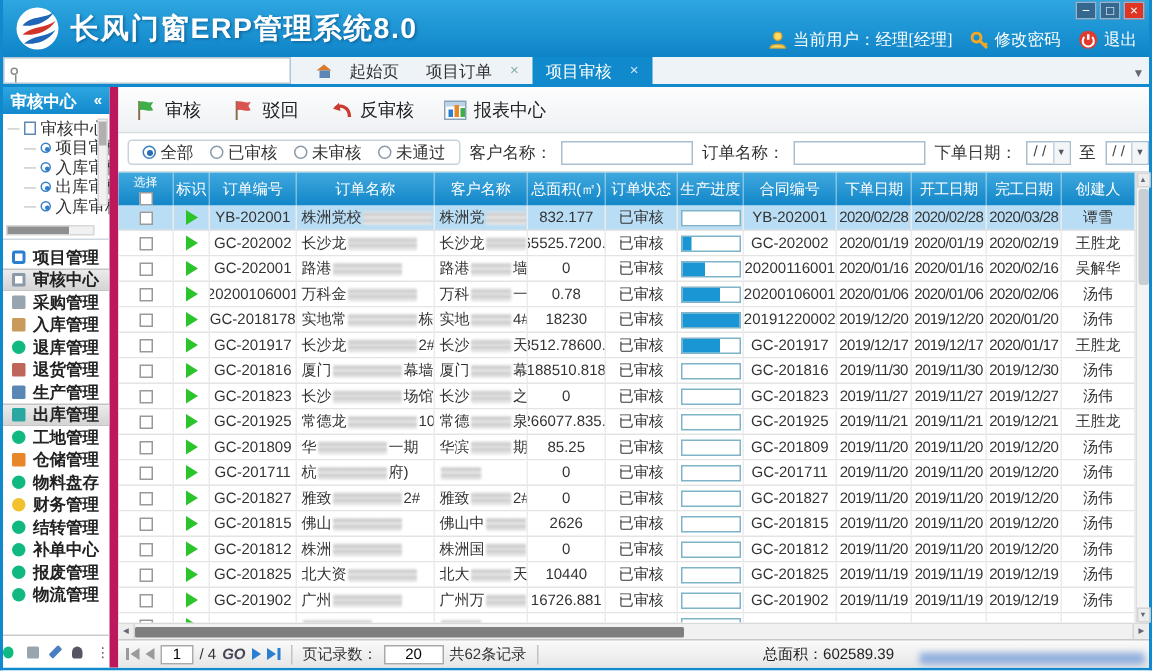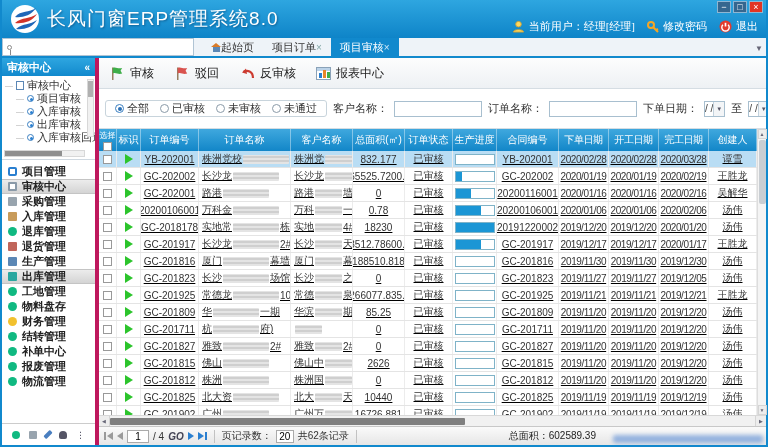--- a/index.html
+++ b/index.html
@@ -5,56 +5,56 @@
   * { margin:0; padding:0; box-sizing:border-box; }
   html,body { width:768px; height:447px; overflow:hidden; }
   body { font-family:"Liberation Sans","DejaVu Sans",sans-serif; font-size:11px; background:#fff; }
   .app { width:768px; height:447px; display:flex; flex-direction:column;
          border-left:2px solid #1189cd; border-right:2px solid #1189cd; border-bottom:2px solid #1189cd; }
 
   
   .titlebar { height:38px; background:linear-gradient(#2ea6e0,#0e84c8); position:relative;
               display:flex; align-items:center; padding-left:8px; gap:7px; flex:none; }
   .logo { width:30px; height:30px; flex:none; }
-  .app-title { color:#fff; font-size:19px; font-weight:normal; letter-spacing:1px;
+  .app-title { color:#fff; font-size:19px; font-weight:bold; letter-spacing:1px;
                text-shadow:1px 1px 2px rgba(0,40,80,.45); }
   .win-controls { position:absolute; top:1px; right:3px; display:flex; gap:2px; }
   .win-btn { width:14px; height:12px; font-size:9px; line-height:11px; text-align:center;
              color:#fff; background:#35678f; border:1px solid #8fb6d2; cursor:default; }
   .win-btn.close { background:#e13524; }
   .user-strip { position:absolute; right:8px; bottom:4px; display:flex; align-items:center; gap:12px;
                 color:#fff; font-size:11px; }
   .user-strip .u-item { display:flex; align-items:center; gap:4px;font-family:Liberation Serif, serif; }
 
   
   .tabrow { height:20px; background:#eef3f8; border-bottom:2px solid #1189cd;
             display:flex; align-items:stretch; position:relative; flex:none; }
   .func-search { width:192px; background:#fff; border:1px solid #b0c4d4; display:flex;
                  align-items:center; padding:0 4px; gap:4px; }
   .func-search input { flex:1; border:none; outline:none; font-size:11px; color:#999; width:100%;
                        font-family:inherit; background:transparent; }
   .pin { width:5px; height:5px; border:1px solid #8a8a8a; border-radius:50%; position:relative; flex:none; }
   .pin:after { content:""; position:absolute; left:2px; top:4px; width:1px; height:5px; background:#8a8a8a; }
   .tabs { display:flex; margin-left:8px; }
-  .tab { display:flex; align-items:center; gap:0; padding:0 9px; font-size:11px; color:#333; cursor:default; }
+  .tab { display:flex; align-items:center; gap:12px; padding:0 9px; font-size:11px; color:#333; cursor:default; }
   .tab.active { background:#1189cd; color:#fff; }
   .tab .tab-close { font-size:10px; color:#8aa; }
   .tab.active .tab-close { color:#cfe8f8; }
   .home-ic { width:10px; height:9px; position:relative; display:inline-block; }
   .home-ic:before { content:""; position:absolute; left:0; top:0; border-left:5px solid transparent;
                     border-right:5px solid transparent; border-bottom:4px solid #d97b29; }
   .home-ic:after { content:""; position:absolute; left:1.5px; top:4px; width:7px; height:5px; background:#5b87b5; }
   .tab-overflow { position:absolute; right:3px; top:6px; font-size:8px; color:#667; }
 
   
   .content { flex:1; display:flex; min-height:0; }
 
   
-  .sidebar { width:97px; flex:none; display:flex; flex-direction:column; background:#fff;
-             border-right:4px solid #be185d; }
+  .sidebar { width:77px; flex:none; display:flex; flex-direction:column; background:#fff;
+             border-right:6px solid #be185d; }
   .panel-header { height:18px; flex:none; background:linear-gradient(#2ea6e0,#1189cd); color:#fff;
                   font-size:11px; font-weight:bold; display:flex; align-items:center;
                   justify-content:space-between; padding:0 5px; }
   .panel-header .collapse { font-size:10px; }
   .tree { height:84px; flex:none; border-bottom:1px solid #cfd8e0; position:relative;
           padding:3px 9px 0 3px; font-size:11px; overflow:hidden; }
   .tree-row { display:flex; align-items:center; gap:3px; height:13px; white-space:nowrap; color:#333; }
   .tree-row.child { padding-left:11px; }
   .t-dash { color:#aaa; font-size:8px; }
   .doc-ic { width:8px; height:9px; border:1px solid #5b87b5; background:#fff; flex:none; }
@@ -98,21 +98,21 @@
   .toolbar { height:31px; flex:none; background:linear-gradient(#fdfdfd,#eef1f4);
              border-bottom:1px solid #d5dde3; display:flex; align-items:center; padding-left:10px; gap:20px; }
   .tool-btn { display:flex; align-items:center; gap:5px; font-size:12px; color:#222; cursor:default; }
   .report-ic { width:15px; height:13px; border:1px solid #8aa2b8; background:#fff; position:relative; }
   .report-ic i { position:absolute; bottom:1px; width:3px; display:block; }
   .report-ic .b1 { left:2px; height:5px; background:#2a7fd0; }
   .report-ic .b2 { left:6px; height:8px; background:#e8872a; }
   .report-ic .b3 { left:10px; height:6px; background:#3fae49; }
   .report-ic:before { content:""; position:absolute; top:0; left:0; right:0; height:3px; background:#bcd3e8; }
 
-  .filterbar { height:40px; flex:none; display:flex; align-items:center; gap:6px; padding-left:6px;
+  .filterbar { height:26px; flex:none; display:flex; align-items:center; gap:6px; padding-left:6px;
                font-size:11px; color:#333; border-bottom:1px solid #d5dde3; background:#fff;
                white-space:nowrap; overflow:hidden; }
   .radio-group { display:flex; align-items:center; gap:11px; border:1px solid #c8d4dc; border-radius:3px;
                  padding:2px 9px; height:17px; }
   .radio-item { display:flex; align-items:center; gap:3px; cursor:default; }
   .radio-circle { width:9px; height:9px; border:1px solid #8a9aa8; border-radius:50%; background:#fff;
                   position:relative; flex:none; }
   .radio-item.checked .radio-circle { border-color:#3a7fc1; }
   .radio-item.checked .radio-circle:after { content:""; position:absolute; left:2px; top:2px; width:4px;
                   height:4px; border-radius:50%; background:#2a6fb5; }
@@ -124,27 +124,27 @@
                     font-size:6px; color:#556; display:flex; align-items:center; justify-content:center; }
 
   
   .tablebox { flex:1; min-height:0; position:relative; display:flex; flex-direction:column; }
   .thead, .trow { display:flex; padding-right:0; }
   .thead { height:22px; flex:none; margin-right:9px; background:linear-gradient(#3fa8de,#1286c8);
            color:#fff; font-size:10px; }
   .th { display:flex; align-items:center; justify-content:center; border-right:1px solid rgba(255,255,255,.4);
         overflow:hidden; white-space:nowrap; }
   .th.sel { flex-direction:column; justify-content:center; gap:1px; font-size:8px; }
-  .rows { flex:1; margin-right:9px; overflow:hidden;text-decoration:underline; }
+  .rows { flex:1; margin-right:9px; overflow:hidden; }
   .trow { height:17px; background:#fff; border-bottom:1px solid #e4e4e4; font-size:10px; color:#333; }
   .trow.selected { background:#b9ddf4; }
   .td { display:flex; align-items:center; justify-content:center; border-right:1px solid #ececec;
         overflow:hidden; white-space:nowrap; }
   .td.name { justify-content:flex-start; padding-left:3px; }
-  .c0{width:18px}.c1{width:24px}.c2{width:58px}.c3{width:92px}.c4{width:62px}.c5{width:52px}
+  .c0{width:37px}.c1{width:24px}.c2{width:58px}.c3{width:92px}.c4{width:62px}.c5{width:52px}
   .c6{width:48px}.c7{width:44px}.c8{width:62px}
   .c9,.c10,.c11{width:50px; letter-spacing:-0.4px;}
   .c12{flex:1}
   .cbx { width:9px; height:9px; border:1px solid #999; background:#fff; }
   .marker { width:0; height:0; border-left:8px solid #2cc42c; border-top:5px solid transparent;
             border-bottom:5px solid transparent; }
   .pbar { width:40px; height:11px; border:1px solid #7fb3c8; background:#fff; }
   .pbar-fill { height:100%; background:#1b96d5; }
   .blur { display:inline-block; height:9px; margin:0 1px; border-radius:1px; flex:none;
           background:repeating-linear-gradient(0deg,#e4e4e4 0 2px,#cfcfcf 2px 4px),
@@ -170,21 +170,21 @@
                font-size:10px; color:#333; position:relative; }
   .pg-btn { display:flex; align-items:center; gap:1px; cursor:default; }
   .tri-l { width:0; height:0; border-right:6px solid #9a9a9a; border-top:4px solid transparent;
            border-bottom:4px solid transparent; }
   .tri-r { width:0; height:0; border-left:6px solid #2a7fd0; border-top:4px solid transparent;
            border-bottom:4px solid transparent; }
   .pg-bar { width:2px; height:8px; background:#9a9a9a; }
   .pg-bar.b { background:#2a7fd0; }
   .pg-input { width:22px; height:13px; border:1px solid #aaa; text-align:center; font-size:10px;
               font-family:inherit; }
-  .ps-input { width:18px; height:13px; border:1px solid #aaa; text-align:center; font-size:10px;
+  .ps-input { width:40px; height:13px; border:1px solid #aaa; text-align:center; font-size:10px;
               font-family:inherit; }
   .go { font-weight:bold; font-style:italic; color:#445; }
   .sb-sep { width:1px; height:13px; background:#c2c2c2; margin:0 3px; }
   .summary { margin-left:auto; margin-right:165px; color:#222; }
   .watermark { position:absolute; right:3px; bottom:2px; width:150px; height:8px; background:#3a77d0;
                opacity:.5; filter:blur(2px); border-radius:2px; }
 </style>
 </head>
 <body>
 
@@ -324,20 +324,24 @@
     <span class="m-ic ic-machine"></span>
     <span class="m-label">生产管理</span>
   </div>
           <div class="module selected">
     <span class="m-ic ic-building"></span>
     <span class="m-label">出库管理</span>
   </div>
           <div class="module">
     <span class="m-ic ic-dot"></span>
     <span class="m-label">工地管理</span>
+  </div>
+          <div class="module">
+    <span class="m-ic ic-home"></span>
+    <span class="m-label">仓储管理</span>
   </div>
           <div class="module">
     <span class="m-ic ic-dot"></span>
     <span class="m-label">物料盘存</span>
   </div>
           <div class="module">
     <span class="m-ic ic-money"></span>
     <span class="m-label">财务管理</span>
   </div>
           <div class="module">
@@ -692,21 +696,21 @@
     <div class="td c5 cell-area">0</div>
     <div class="td c6 cell-status">已审核</div>
     <div class="td c7">
       <span class="pbar">
                   <span class="pbar-fill" style="display: block; width: 0%;"></span>
                 </span>
     </div>
     <div class="td c8 cell-contract">GC-201823</div>
     <div class="td c9 cell-odate">2019/11/27</div>
     <div class="td c10 cell-sdate">2019/11/27</div>
-    <div class="td c11 cell-fdate">2019/12/05</div>
+    <div class="td c11 cell-fdate">2019/12/27</div>
     <div class="td c12 cell-creator">汤伟</div>
   </div>
             <div class="trow">
     <div class="td c0">
                 <span class="cbx"></span>
               </div>
     <div class="td c1">
                 <span class="marker"></span>
               </div>
     <div class="td c2 cell-no">GC-201925</div>

